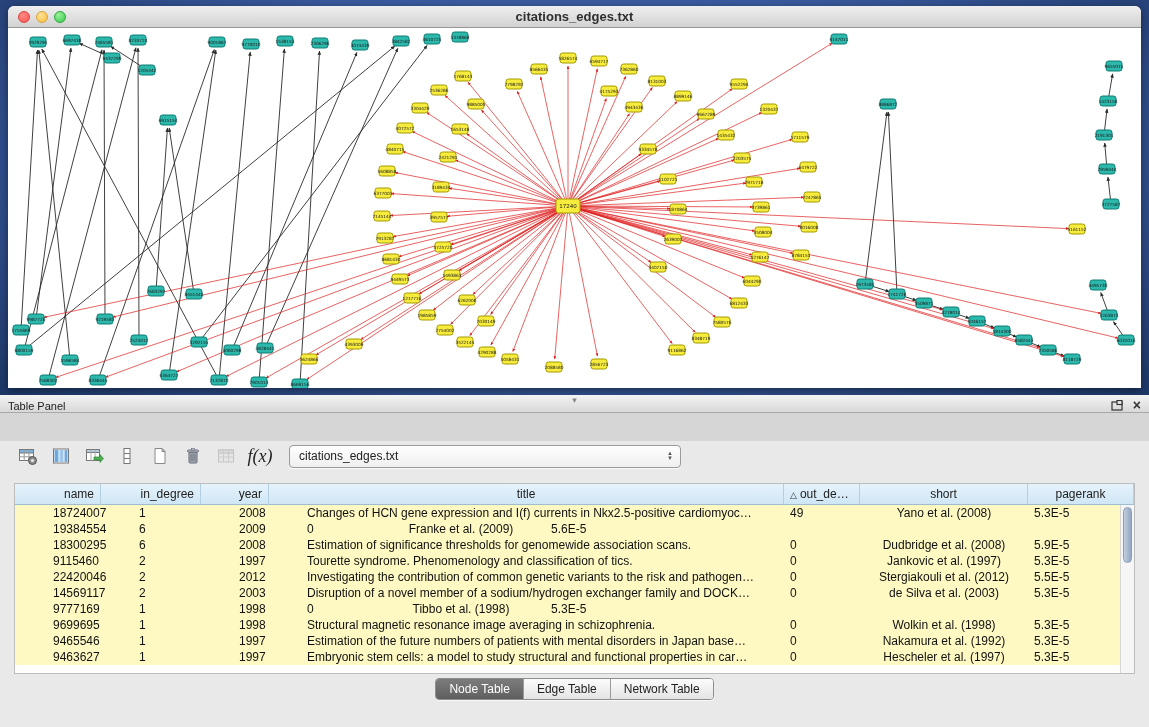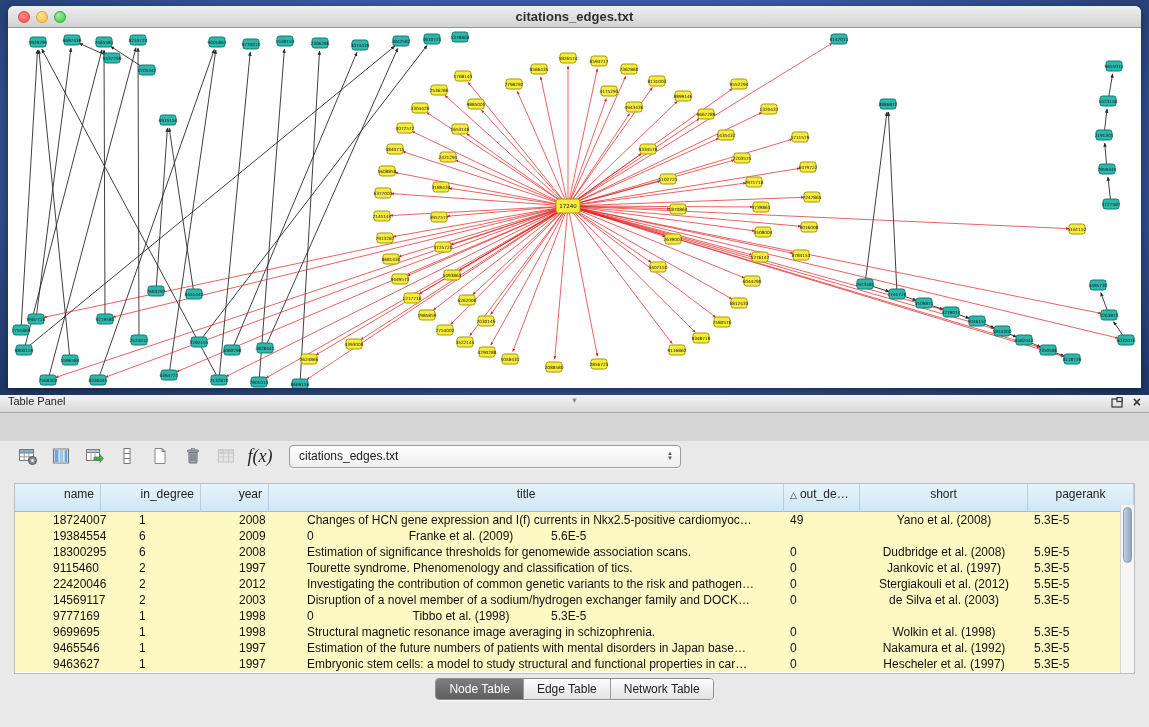--- a/index.html
+++ b/index.html
@@ -16,21 +16,21 @@
     border-radius:6px 6px 0 0; }
   .titlebar .title { position:absolute; left:0; right:0; top:0; height:22px;
     line-height:22px; text-align:center; font-size:13px; font-weight:bold; color:#2f2f2f; }
   .tl { position:absolute; top:5px; width:12px; height:12px; border-radius:50%; }
   .tl.red    { left:10px; background:radial-gradient(circle at 35% 30%, #ff8a85, #fc5551); border:1px solid #d94441; }
   .tl.yellow { left:28px; background:radial-gradient(circle at 35% 30%, #ffe396, #fdbd3e); border:1px solid #d9a33a; }
   .tl.green  { left:46px; background:radial-gradient(circle at 35% 30%, #9af09a, #35ca4a); border:1px solid #2ca73e; }
   #netsvg { display:block; width:100%; height:calc(100% - 22px); background:#fff; }
 
   
-  #panel-titlebar { position:relative; height:18px; display:flex; align-items:flex-start;
+  #panel-titlebar { position:relative; height:18px; display:flex; align-items:flex-end;
     background:linear-gradient(#f4f4f4,#d8d8d8); border-bottom:1px solid #a8a8a8;
     padding:0 8px; font-size:11px; color:#222; }
   #panel-titlebar .grip { position:absolute; left:50%; top:0; transform:translateX(-50%);
     font-size:9px; color:#8a8a8a; line-height:10px; }
   .pt-icons { margin-left:auto; display:flex; align-items:center; gap:10px; }
   .pt-icons .ico { cursor:default; color:#333; display:flex; align-items:center; }
   .pt-icons .close { font-size:14px; font-weight:bold; line-height:14px; }
 
   
   #table-panel { height:292px; background:#e9e9e9; }
@@ -41,21 +41,21 @@
   .fx { font-family:"Liberation Serif", serif; font-style:italic; font-size:18px; color:#222;
     width:30px; text-align:center; margin-right:14px; }
   .combo { width:392px; height:23px; display:flex; align-items:center;
     border:1px solid #9b9b9b; border-radius:4px; background:linear-gradient(#ffffff,#efefef);
     font-size:12px; color:#222; padding-left:9px; box-shadow:0 1px 1px rgba(255,255,255,.8); }
   .combo .stepper { margin-left:auto; padding-right:7px; display:flex; flex-direction:column;
     font-size:6px; line-height:5px; color:#555; }
 
   .table-wrap { position:relative; margin:12px 14px 0; height:191px; background:#fff;
     border:1px solid #bdbdbd; overflow:hidden; }
-  .thead { display:flex; height:28px;border-radius:6px; }
+  .thead { display:flex; height:21px;border-radius:6px; }
   .hcell { background:linear-gradient(#e6f3fc,#cfe6f5); border-right:1px solid #b3cfe1;
     border-bottom:1px solid #9fbdd1; font-size:12px; color:#222; line-height:20px;
     padding:0 6px; white-space:nowrap; overflow:hidden; }
   .trow { display:flex; height:16px; background:#fef9c3;padding-left:32px; }
   .cell { font-size:12px; color:#111; line-height:16px; padding:0 6px;
     white-space:nowrap; overflow:hidden; }
   .c0{width:86px;} .c1{width:100px;} .c2{width:68px;} .c3{flex:1;min-width:0;}
   .c4{width:76px;} .c5{width:168px;} .c6{width:106px;}
   .r{text-align:right;} .ctr{text-align:center;}
   .sort-tri { font-size:9px; margin-right:3px; color:#333; }

